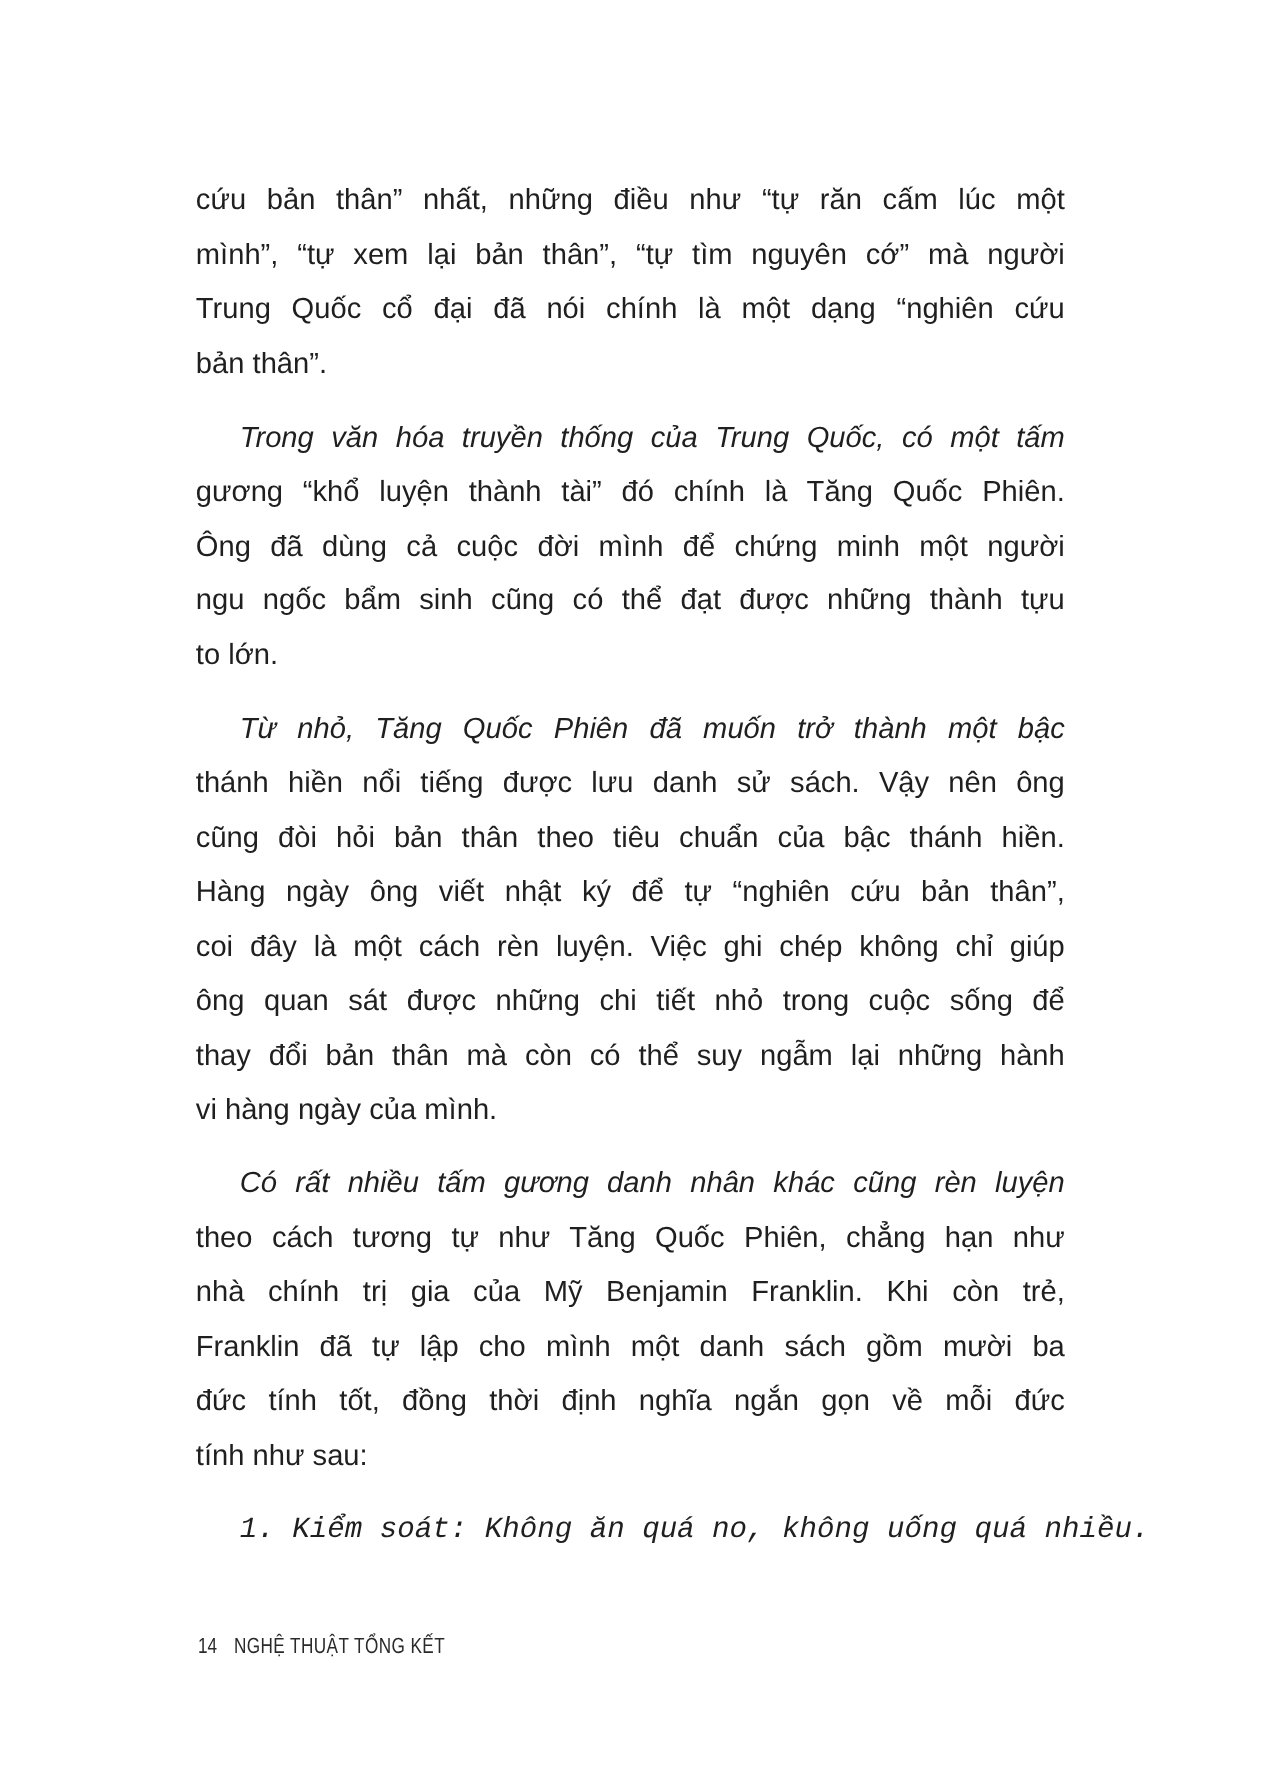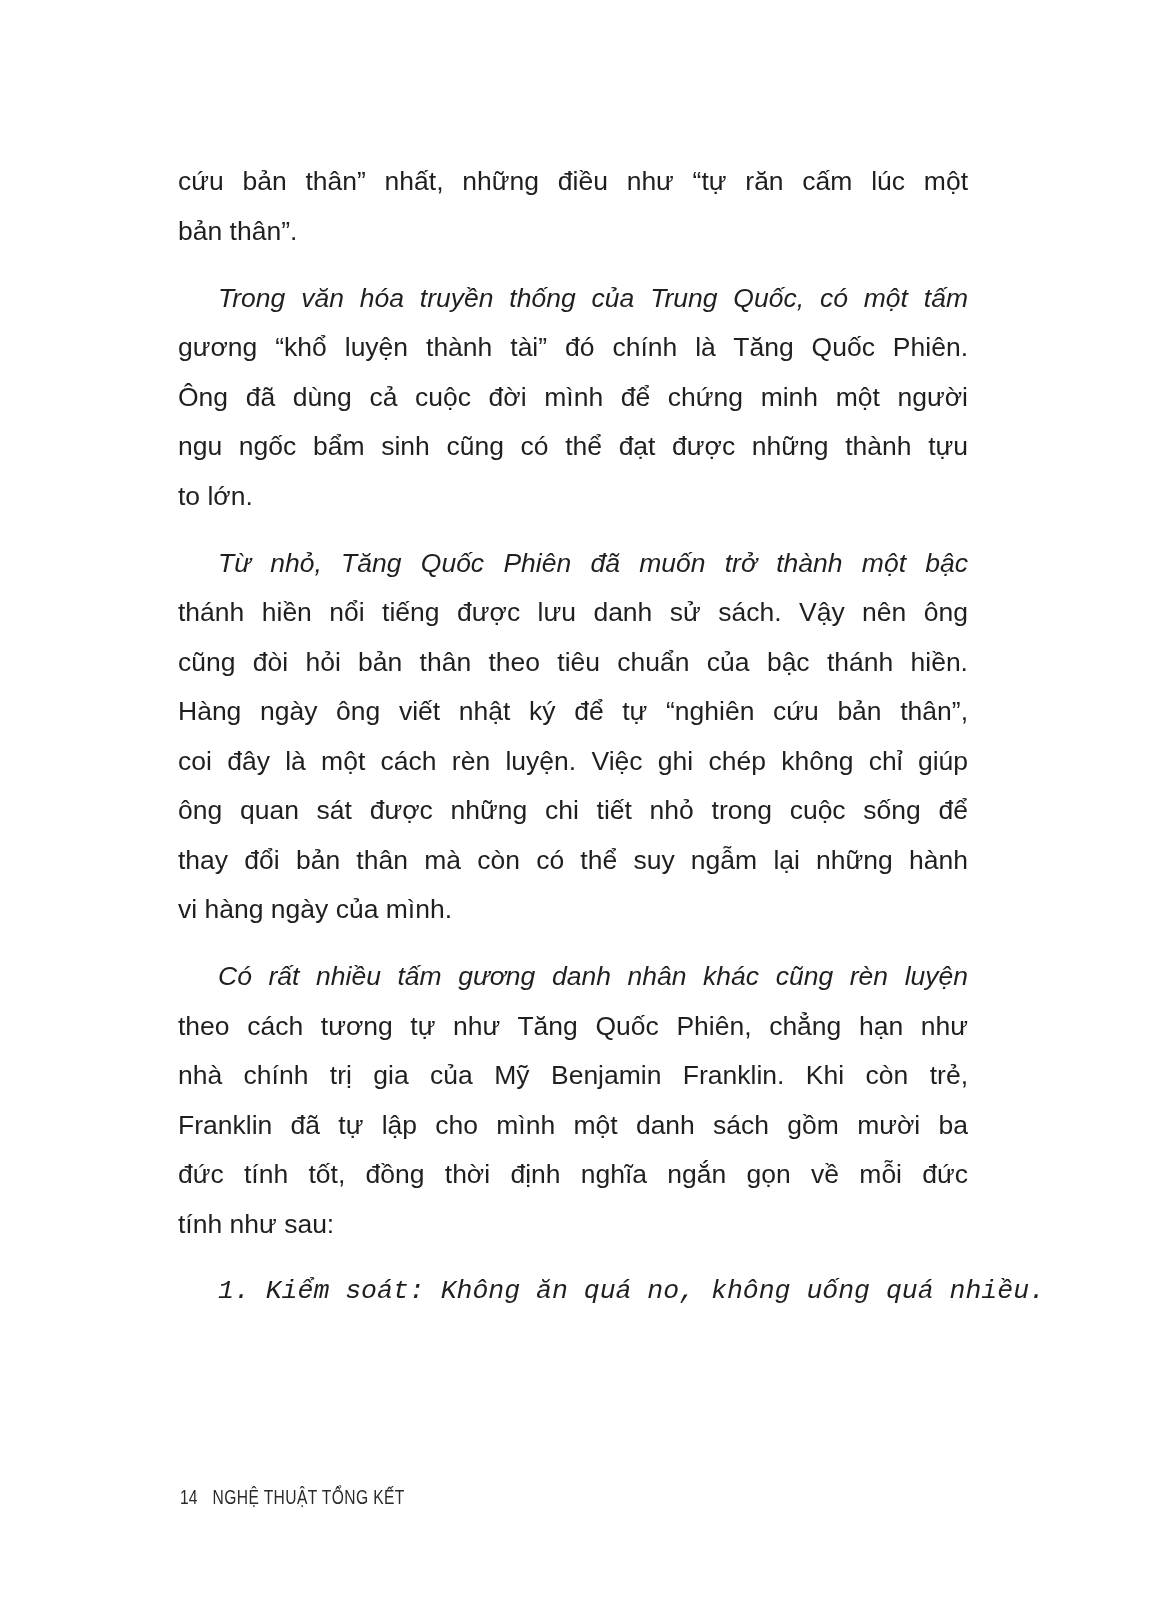--- a/index.html
+++ b/index.html
@@ -81,20 +81,22 @@
   }
 </style>
 </head>
 <body>
 
 <div class="page">
   <div class="text-column">
 
     <div class="para">
       <span class="line">cứu bản thân” nhất, những điều như “tự răn cấm lúc một</span>
+      <span class="line">mình”, “tự xem lại bản thân”, “tự tìm nguyên cớ” mà người</span>
+      <span class="line">Trung Quốc cổ đại đã nói chính là một dạng “nghiên cứu</span>
       <span class="line last">bản thân”.</span>
     </div>
 
     <div class="para">
       <span class="line indent">Trong văn hóa truyền thống của Trung Quốc, có một tấm</span>
       <span class="line">gương “khổ luyện thành tài” đó chính là Tăng Quốc Phiên.</span>
       <span class="line">Ông đã dùng cả cuộc đời mình để chứng minh một người</span>
       <span class="line">ngu ngốc bẩm sinh cũng có thể đạt được những thành tựu</span>
       <span class="line last">to lớn.</span>
     </div>

